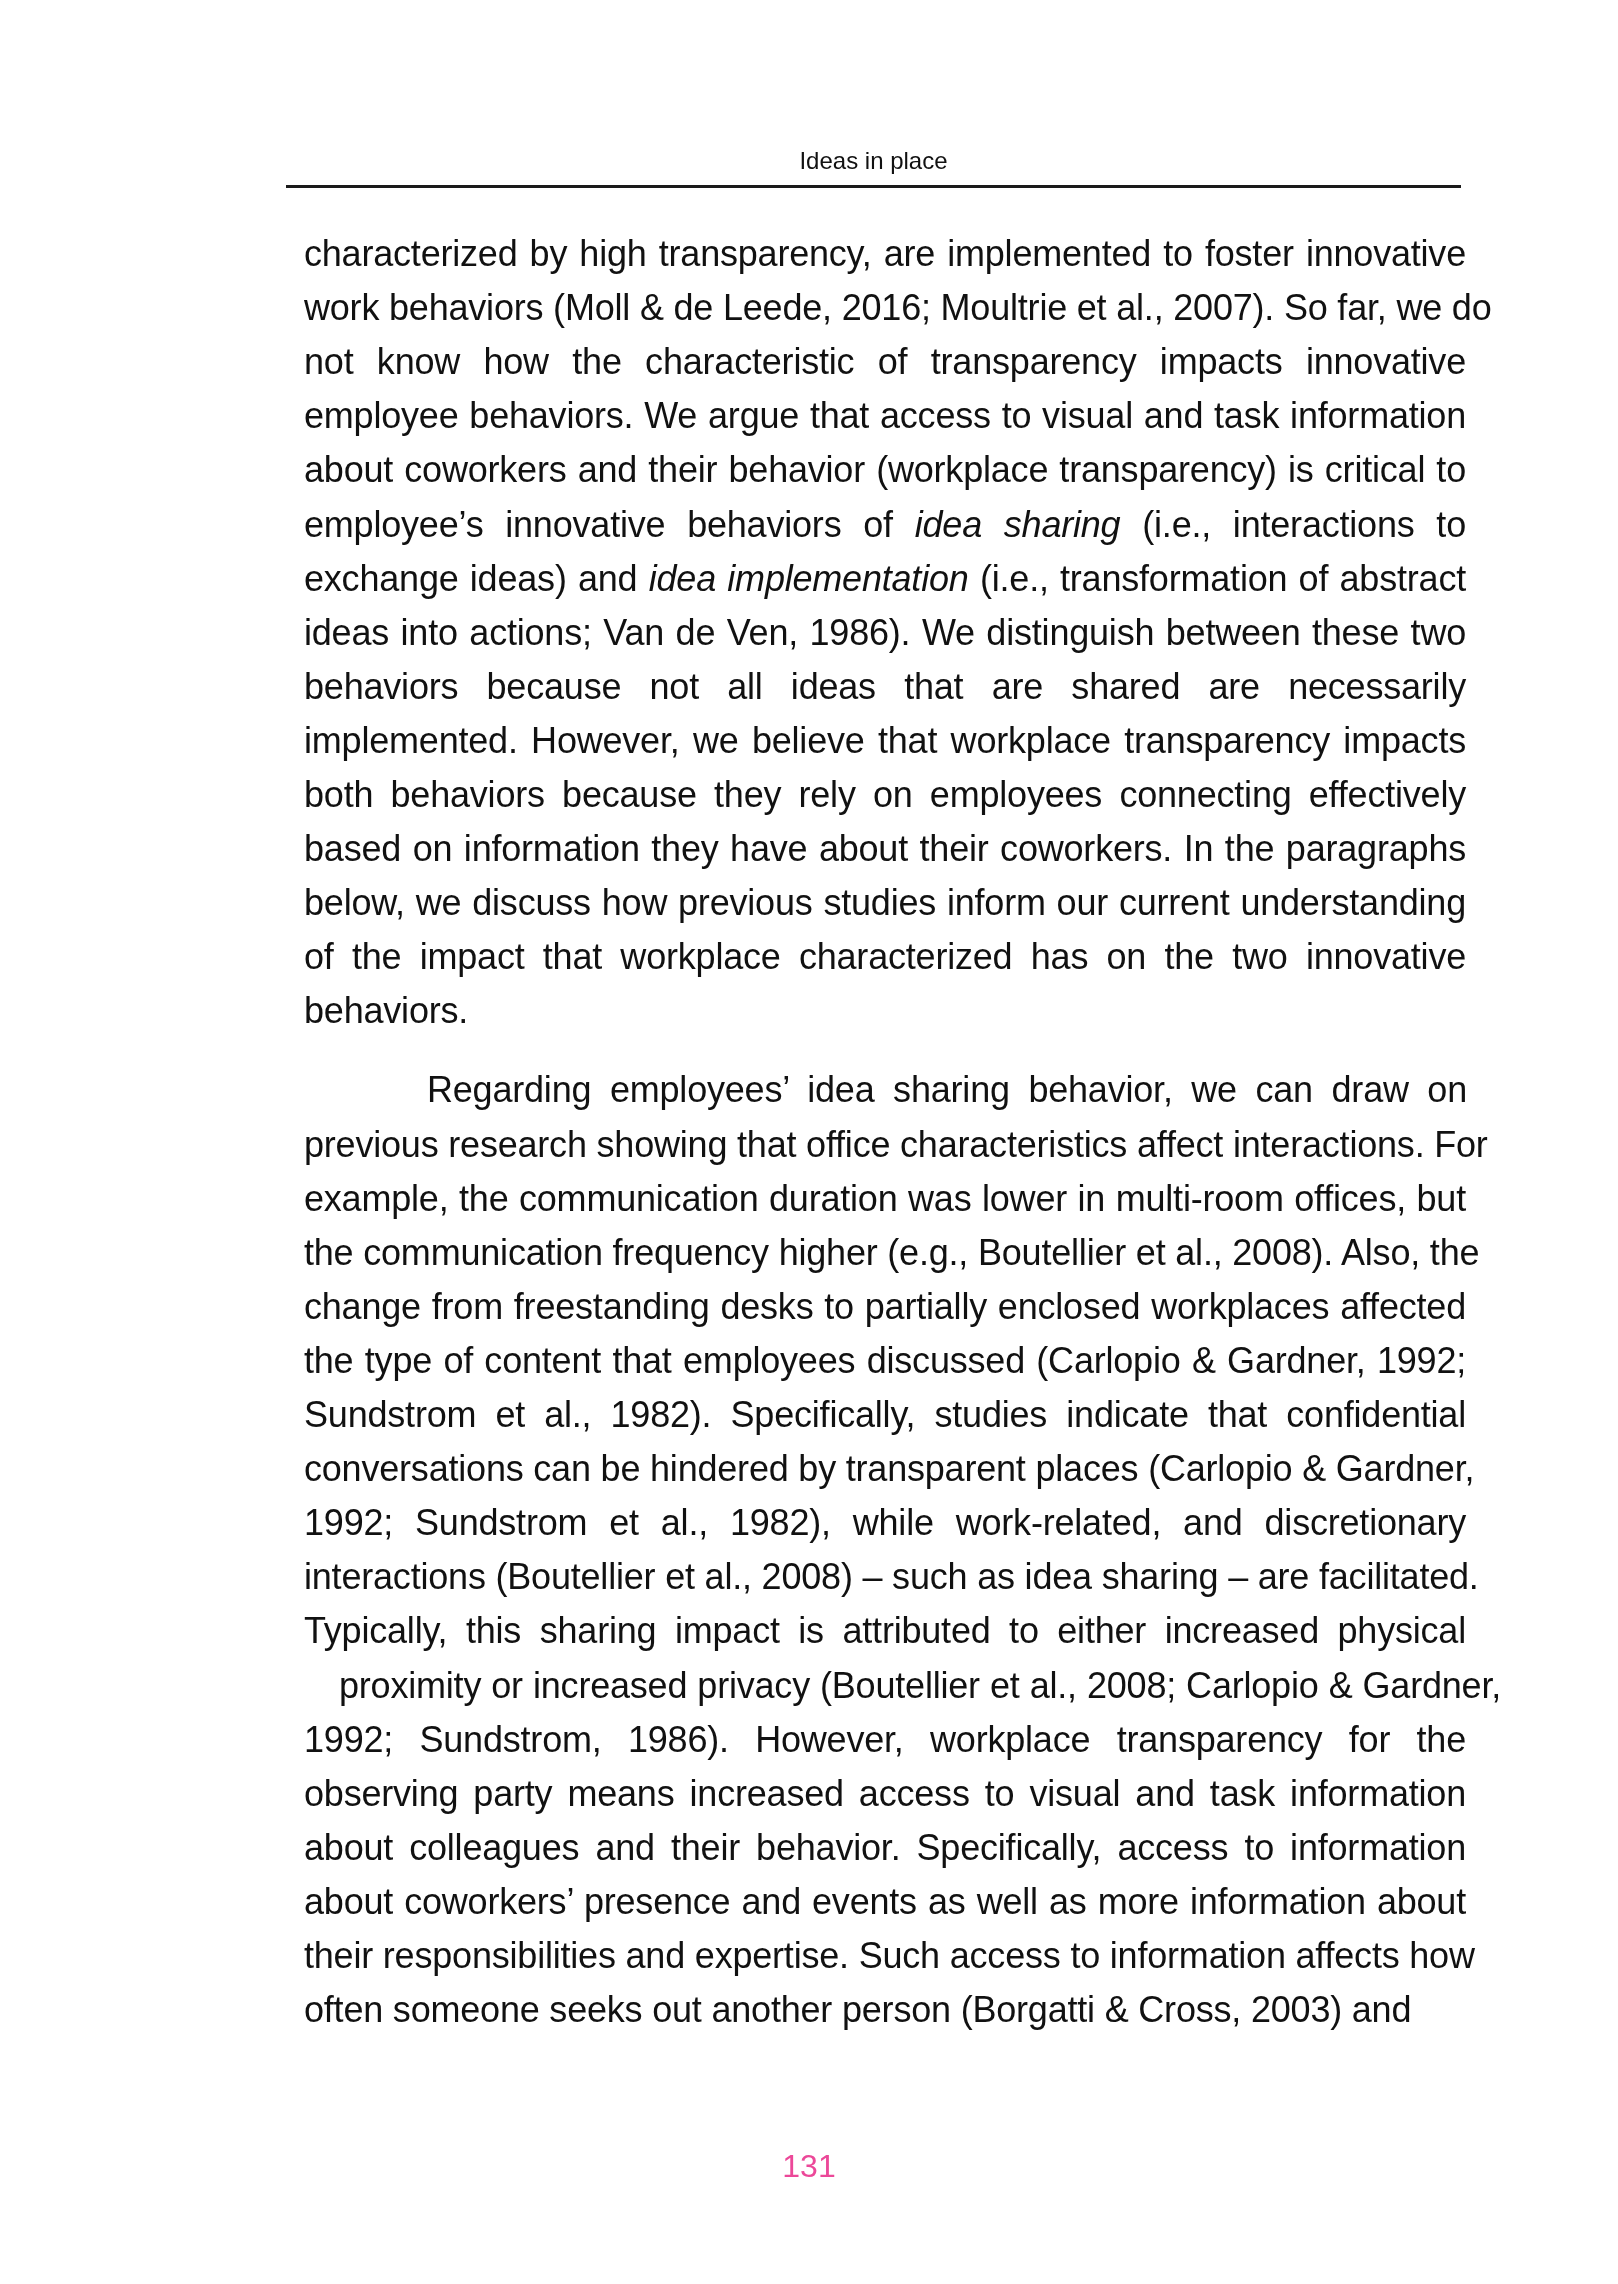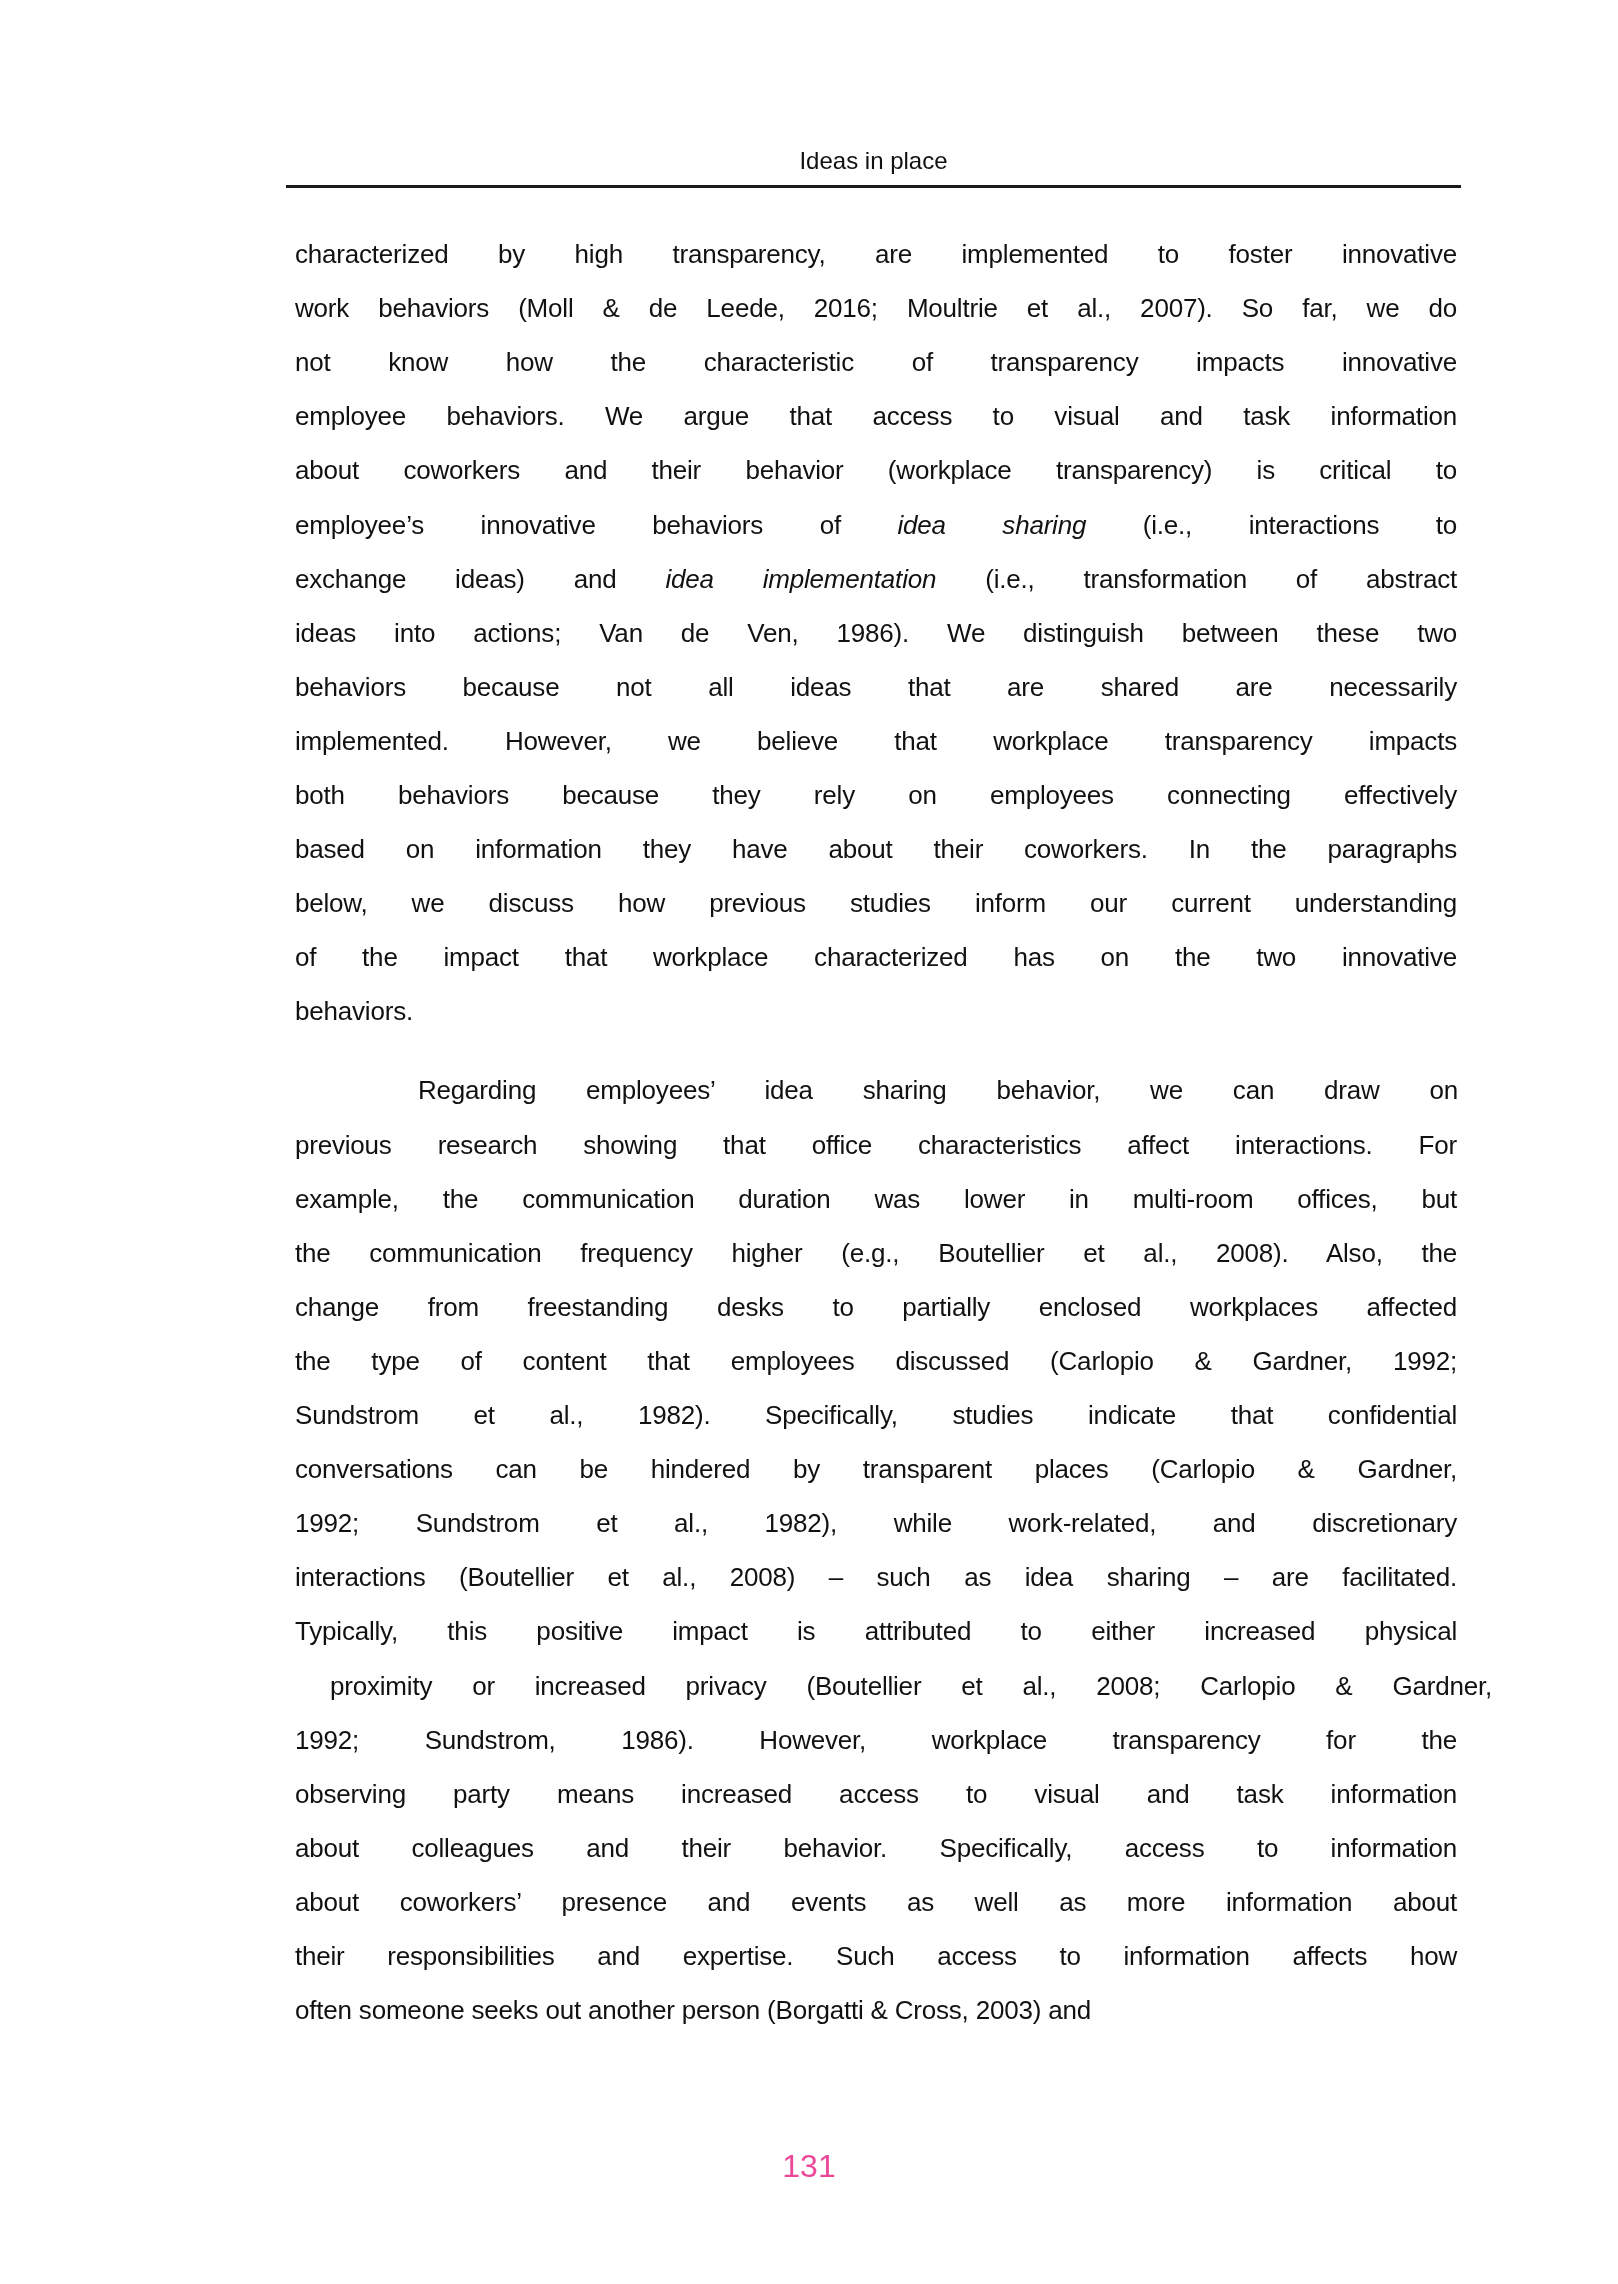--- a/index.html
+++ b/index.html
@@ -35,24 +35,24 @@
     border-top: 3px solid #1a1a1a;
   }
   .body-text {
     position: absolute;
     left: 292px;
     top: 0;
     width: 1162px;
   }
   .line {
     position: absolute;
-    left: 3px;
+    left: 12px;
     width: 1162px;
     height: 54px;
-    font-size: 26px;
+    font-size: 36px;
     line-height: 54px;
     white-space: nowrap;
     text-align: justify;
     text-align-last: justify;
     letter-spacing: -0.2px;
   }
   .line.last {
     text-align: left;
     text-align-last: left;
   }
@@ -103,21 +103,21 @@
       <div class="line indent" style="top: 1063px;">Regarding employees’ idea sharing behavior, we can draw on</div>
       <div class="line" style="top: 1118px;">previous research showing that office characteristics affect interactions. For</div>
       <div class="line" style="top: 1172px;">example, the communication duration was lower in multi-room offices, but</div>
       <div class="line" style="top: 1226px;">the communication frequency higher (e.g., Boutellier et al., 2008). Also, the</div>
       <div class="line" style="top: 1280px;">change from freestanding desks to partially enclosed workplaces affected</div>
       <div class="line" style="top: 1334px;">the type of content that employees discussed (Carlopio &amp; Gardner, 1992;</div>
       <div class="line" style="top: 1388px;">Sundstrom et al., 1982). Specifically, studies indicate that confidential</div>
       <div class="line" style="top: 1442px;">conversations can be hindered by transparent places (Carlopio &amp; Gardner,</div>
       <div class="line" style="top: 1496px;">1992; Sundstrom et al., 1982), while work-related, and discretionary</div>
       <div class="line" style="top: 1550px;">interactions (Boutellier et al., 2008) – such as idea sharing – are facilitated.</div>
-      <div class="line" style="top: 1604px;">Typically, this positive impact is attributed to either increased physical</div>
+      <div class="line" style="top: 1604px;">Typically, this sharing impact is attributed to either increased physical</div>
       <div class="line" style="top: 1659px; margin-left: 35px;">proximity or increased privacy (Boutellier et al., 2008; Carlopio &amp; Gardner,</div>
       <div class="line" style="top: 1713px;">1992; Sundstrom, 1986). However, workplace transparency for the</div>
       <div class="line" style="top: 1767px;">observing party means increased access to visual and task information</div>
       <div class="line" style="top: 1821px;">about colleagues and their behavior. Specifically, access to information</div>
       <div class="line" style="top: 1875px;">about coworkers’ presence and events as well as more information about</div>
       <div class="line" style="top: 1929px;">their responsibilities and expertise. Such access to information affects how</div>
       <div class="line last" style="top: 1983px;">often someone seeks out another person (Borgatti &amp; Cross, 2003) and</div>
     </div>
   </div>
 

